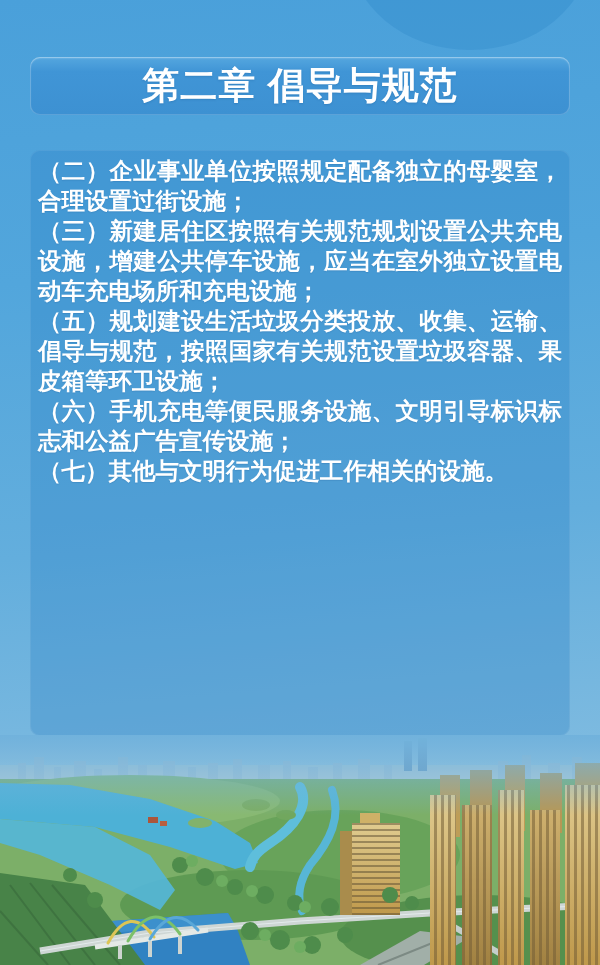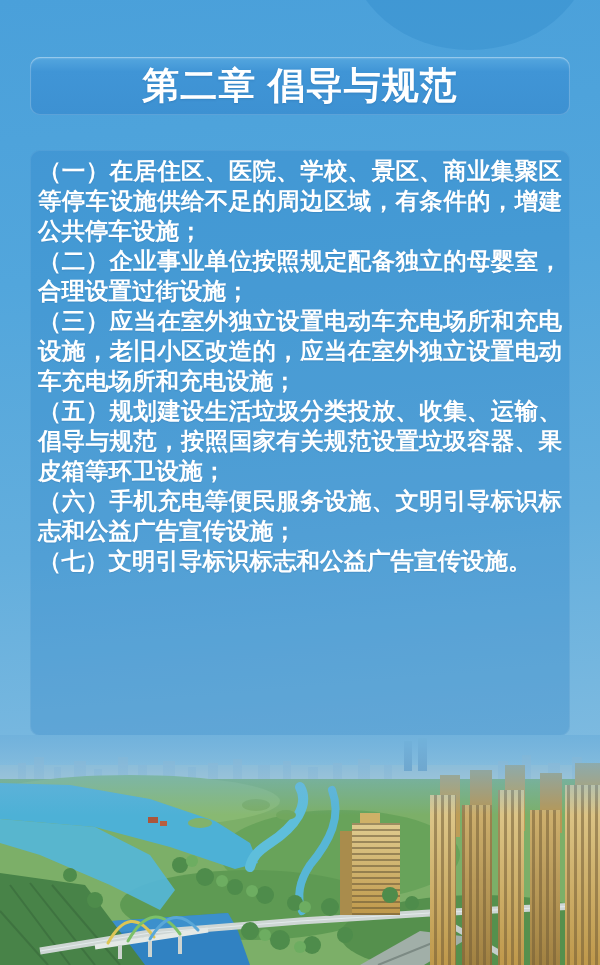--- a/index.html
+++ b/index.html
@@ -56,26 +56,25 @@
 
 <div class="page">
 
   <div class="deco-circle"></div>
 
   <div class="banner">
     <h1>第二章 倡导与规范</h1>
   </div>
 
   <div class="card">
-    <p>（一）在居住区、医院、学校、景区、商业集聚区等停车设施供给不足的周边区域，有条件的，增建公共停车设施；</p>
     <p>（二）企业事业单位按照规定配备独立的母婴室，合理设置过街设施；</p>
-    <p>（三）应当在室外独立设置电动车充电场所和充电设施，老旧小区改造的，应当在室外独立设置电动车充电场所和充电设施；</p>
+    <p>（三）新建居住区按照有关规范规划设置公共充电设施，增建公共停车设施，应当在室外独立设置电动车充电场所和充电设施；</p>
     <p>（五）规划建设生活垃圾分类投放、收集、运输、倡导与规范，按照国家有关规范设置垃圾容器、果皮箱等环卫设施；</p>
     <p>（六）手机充电等便民服务设施、文明引导标识标志和公益广告宣传设施；</p>
-    <p>（七）文明引导标识标志和公益广告宣传设施。</p>
+    <p>（七）其他与文明行为促进工作相关的设施。</p>
   </div>
 
   <div class="photo">
     <svg viewBox="0 0 600 230" preserveAspectRatio="none">
       <defs>
         <linearGradient id="sky" x1="0" y1="0" x2="0" y2="1">
           <stop offset="0" stop-color="#93c4e0"></stop>
           <stop offset="1" stop-color="#c2d7de"></stop>
         </linearGradient>
         <linearGradient id="gold" x1="0" y1="0" x2="0" y2="1">

